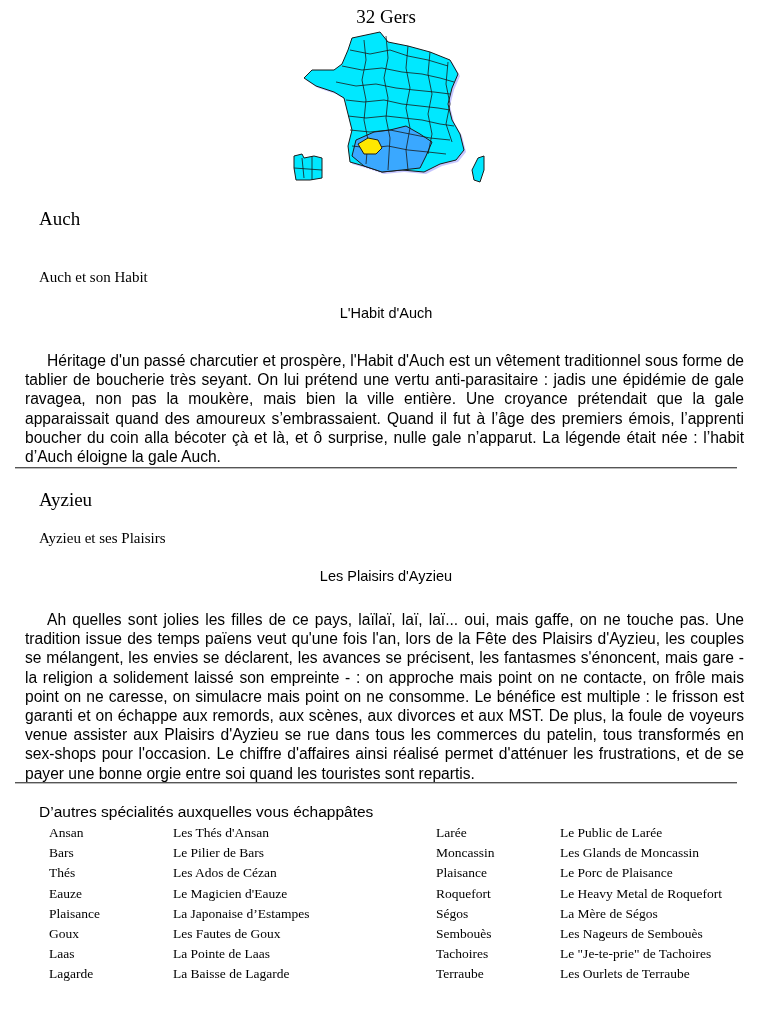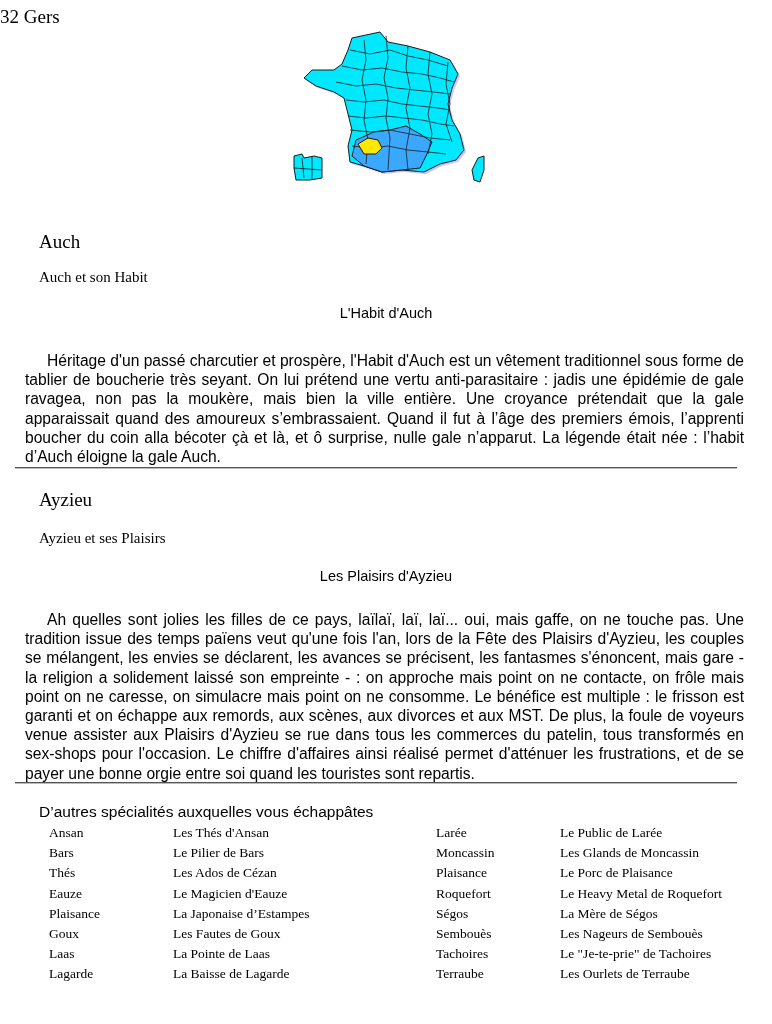--- a/index.html
+++ b/index.html
@@ -1,20 +1,20 @@
 <!DOCTYPE html>
 <html><head>
 <meta charset="utf-8">
 <style>
   html, body { margin: 0; padding: 0; background: #ffffff; }
   body { width: 772px; height: 1024px; position: relative; overflow: hidden; color: #000; }
   .serif { font-family: "Liberation Serif", "DejaVu Serif", serif; }
   .sans { font-family: "Liberation Sans", "DejaVu Sans", sans-serif; }
 
-  #page-title { position: absolute; top: 6px; left: 0; width: 772px; text-align: left; font-size: 19px; }
+  #page-title { position: absolute; top: 6px; left: 0; width: 772px; text-align: center; font-size: 19px; }
   #map { position: absolute; left: 290px; top: 30px; width: 200px; height: 165px; }
 
   .sec-title { position: absolute; left: 39px; font-size: 19px; }
   .sec-sub { position: absolute; left: 39px; font-size: 15px; }
   .art-title { position: absolute; left: 0; width: 772px; text-align: center; font-size: 14.5px; font-weight: normal; }
   .art-body { position: absolute; left: 17px; width: 719px; font-size: 15.6px; line-height: 19.2px; text-align: justify; text-indent: 22px; margin: 8px; }
 
   .rule { position: absolute; left: 15px; width: 722px; height: 0; border-top: 1.5px solid #555; border-bottom: 0.5px solid #bbb; }
 
   #others-title { position: absolute; left: 39px; top: 803px; font-size: 15.5px; }
@@ -56,21 +56,21 @@
   </g>
 
   <path id="m-gers" stroke-width="1" d="M68,114 L78,108 L88,110 L92,118 L86,124 L74,124 Z" fill="#ffe800" stroke="#1a1a1a"></path>
 
   <path id="m-isl1" stroke-width="1" d="M4,126 L12,124 L14,128 L24,126 L32,128 L32,148 L20,150 L6,150 L4,138 Z" fill="#00e8ff" stroke="#1a1a1a"></path>
   <path d="M12,128 L14,148 M4,138 L32,140 M22,126 L22,150" fill="none" id="m-isl1b" stroke-width="0.8" stroke="#1a1a1a"></path>
 
   <path id="m-cors" stroke-width="1" d="M188,128 L194,126 L194,140 L190,152 L184,150 L182,140 Z" fill="#00e8ff" stroke="#1a1a1a"></path>
 </svg>
 
-<div class="sec-title serif" style="top:231px;text-align:center;">Auch</div>
+<div class="sec-title serif" style="top:208px;text-align:center;">Auch</div>
 <div class="sec-sub serif" style="top:269px;">Auch et son Habit</div>
 <div class="art-title sans" style="top:305px;">L'Habit d'Auch</div>
 <p class="art-body sans" style="top:343px;">Héritage d'un passé charcutier et prospère, l'Habit d'Auch est un vêtement traditionnel sous forme de tablier de boucherie très seyant. On lui prétend une vertu anti-parasitaire : jadis une épidémie de gale ravagea, non pas la moukère, mais bien la ville entière. Une croyance prétendait que la gale apparaissait quand des amoureux s’embrassaient. Quand il fut à l’âge des premiers émois, l’apprenti boucher du coin alla bécoter çà et là, et ô surprise, nulle gale n’apparut. La légende était née : l’habit d’Auch éloigne la gale Auch.</p>
 
 <div class="rule" style="top:467px;"></div>
 
 <div class="sec-title serif" style="top:489px;">Ayzieu</div>
 <div class="sec-sub serif" style="top:530px;">Ayzieu et ses Plaisirs</div>
 <div class="art-title sans" style="top:568px;">Les Plaisirs d'Ayzieu</div>
 <p class="art-body sans" style="top:602px;">Ah quelles sont jolies les filles de ce pays, laïlaï, laï, laï... oui, mais gaffe, on ne touche pas. Une tradition issue des temps païens veut qu'une fois l'an, lors de la Fête des Plaisirs d'Ayzieu, les couples se mélangent, les envies se déclarent, les avances se précisent, les fantasmes s'énoncent, mais gare - la religion a solidement laissé son empreinte - : on approche mais point on ne contacte, on frôle mais point on ne caresse, on simulacre mais point on ne consomme. Le bénéfice est multiple : le frisson est garanti et on échappe aux remords, aux scènes, aux divorces et aux MST. De plus, la foule de voyeurs venue assister aux Plaisirs d'Ayzieu se rue dans tous les commerces du patelin, tous transformés en sex-shops pour l'occasion. Le chiffre d'affaires ainsi réalisé permet d'atténuer les frustrations, et de se payer une bonne orgie entre soi quand les touristes sont repartis.</p>

